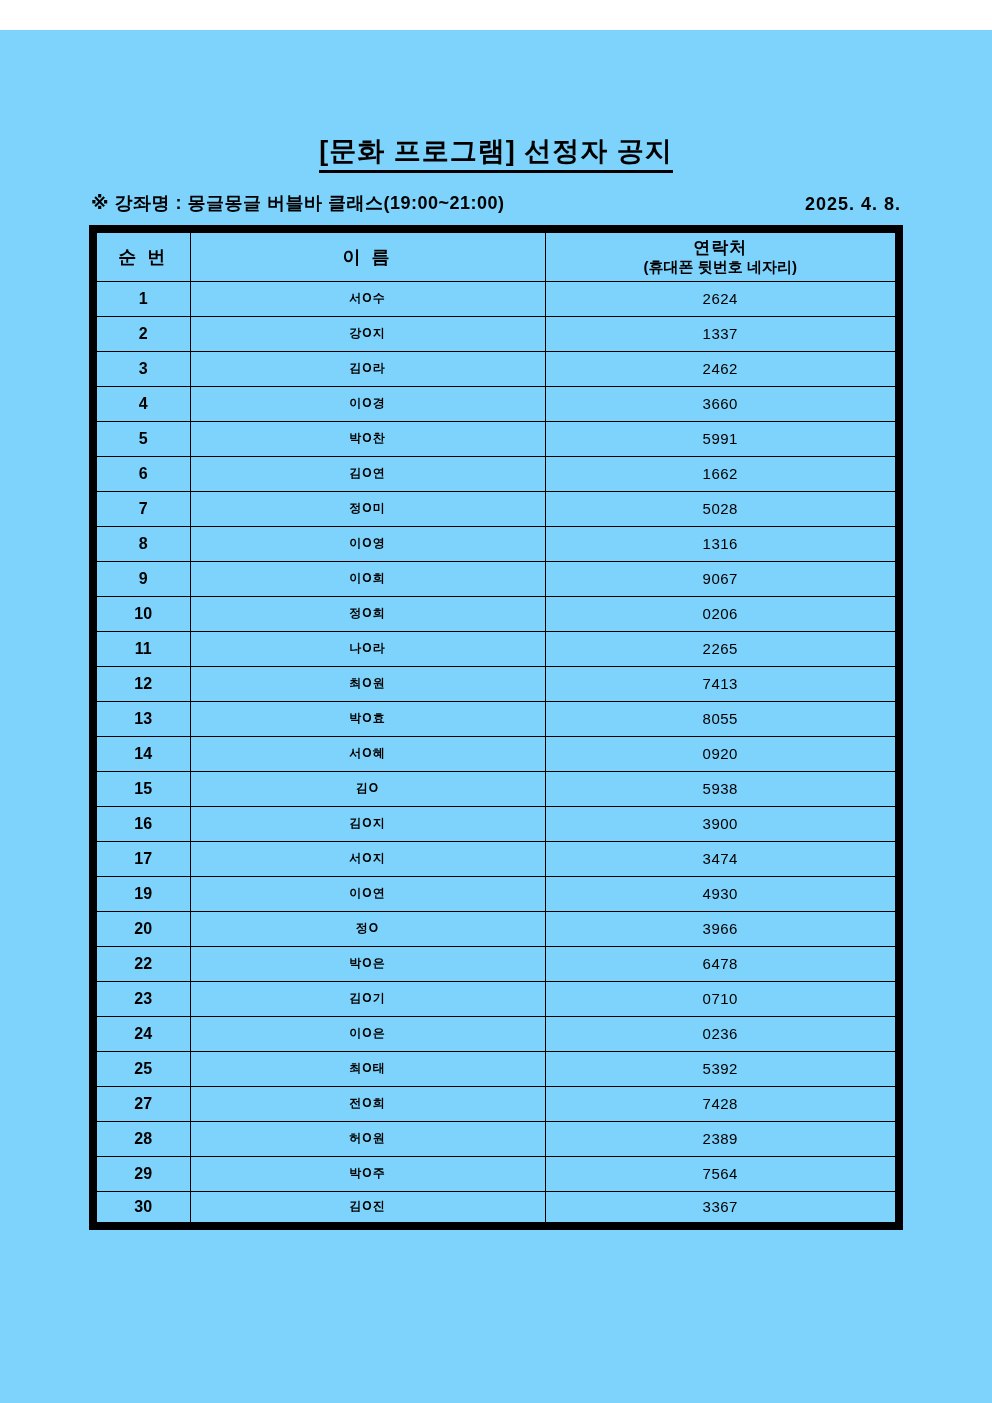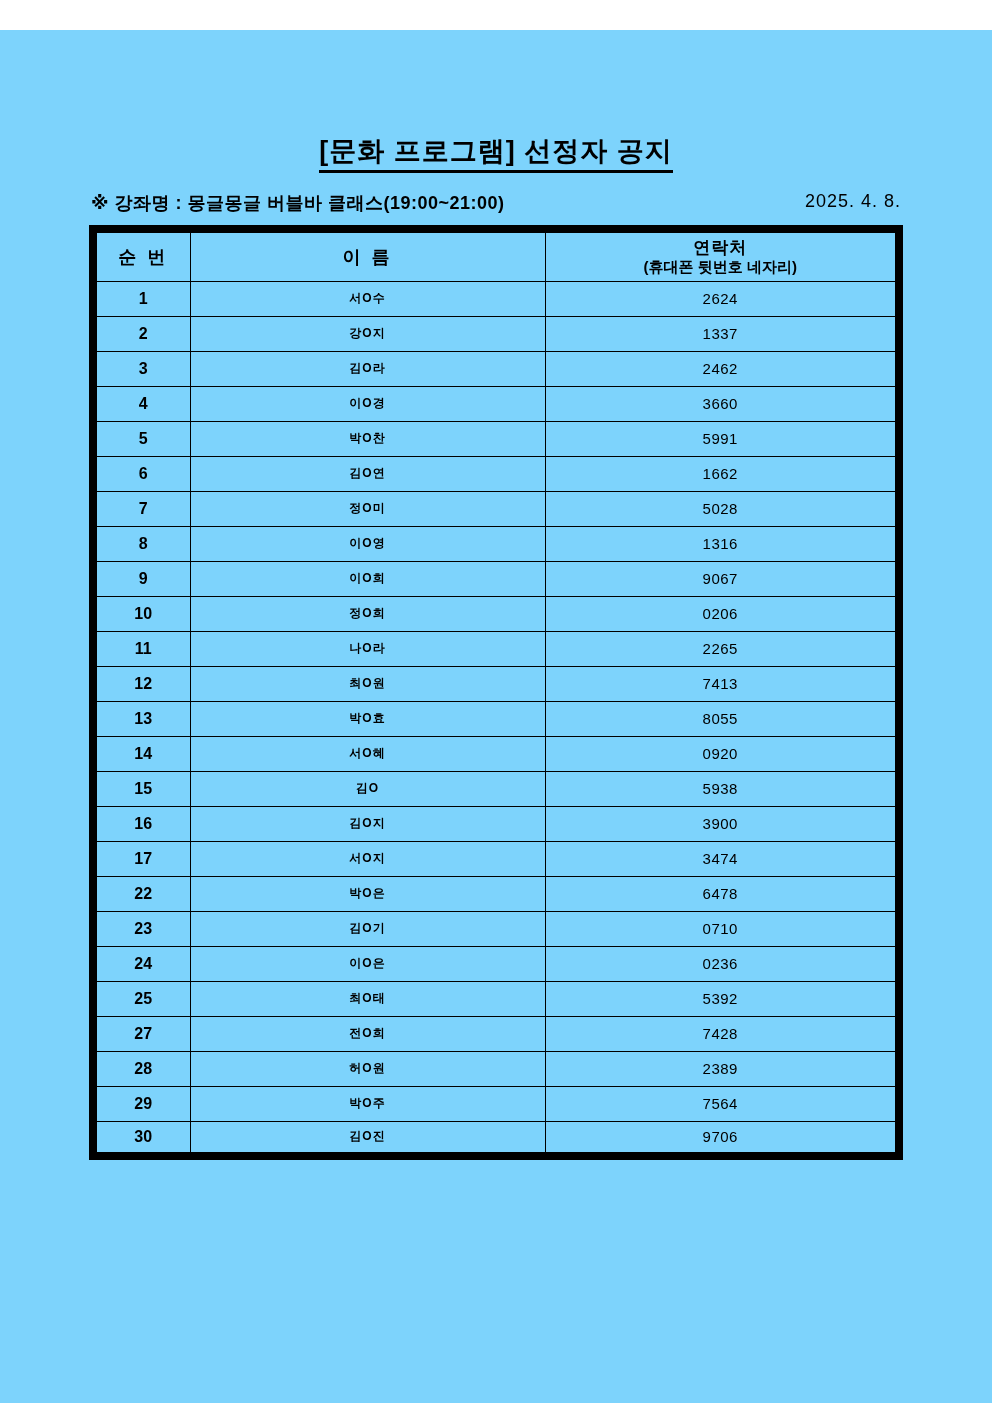--- a/index.html
+++ b/index.html
@@ -30,31 +30,31 @@
     letter-spacing: 1px;
     border-bottom: 3px solid #000;
     padding-bottom: 3px;
     line-height: 1.15;
   }
   .meta {
     width: 810px;
     margin: 0 auto 10px auto;
     display: flex;
     justify-content: space-between;
-    align-items: flex-start;
+    align-items: flex-end;
     gap: 44px;
   }
   .course {
     font-size: 18px;
     font-weight: bold;
     letter-spacing: 0.5px;
   }
   .date {
     font-size: 18px;
-    font-weight: normal;
+    font-weight: bold;
     letter-spacing: 1px;
   }
   table.roster {
     width: 806px;
     margin: 0 auto;
     border-collapse: collapse;
     table-layout: fixed;
     border: 8px solid #000000;
   }
   table.roster th,
@@ -226,21 +226,31 @@
     <td class="c-contact">3900</td>
   </tr>
 
   <tr>
     <td class="c-no">17</td>
     <td class="c-name">서O지</td>
     <td class="c-contact">3474</td>
   </tr>
 
 
-
+  <tr>
+    <td class="c-no">19</td>
+    <td class="c-name">이O연</td>
+    <td class="c-contact">4930</td>
+  </tr>
+
+  <tr>
+    <td class="c-no">20</td>
+    <td class="c-name">정O</td>
+    <td class="c-contact">3966</td>
+  </tr>
 
 
   <tr>
     <td class="c-no">22</td>
     <td class="c-name">박O은</td>
     <td class="c-contact">6478</td>
   </tr>
 
   <tr>
     <td class="c-no">23</td>
@@ -275,18 +285,18 @@
 
   <tr>
     <td class="c-no">29</td>
     <td class="c-name">박O주</td>
     <td class="c-contact">7564</td>
   </tr>
 
   <tr>
     <td class="c-no">30</td>
     <td class="c-name">김O진</td>
-    <td class="c-contact">9706</td>
+    <td class="c-contact">3367</td>
   </tr>
 </tbody>
   </table>
 
 </div>
 
 </body></html>

